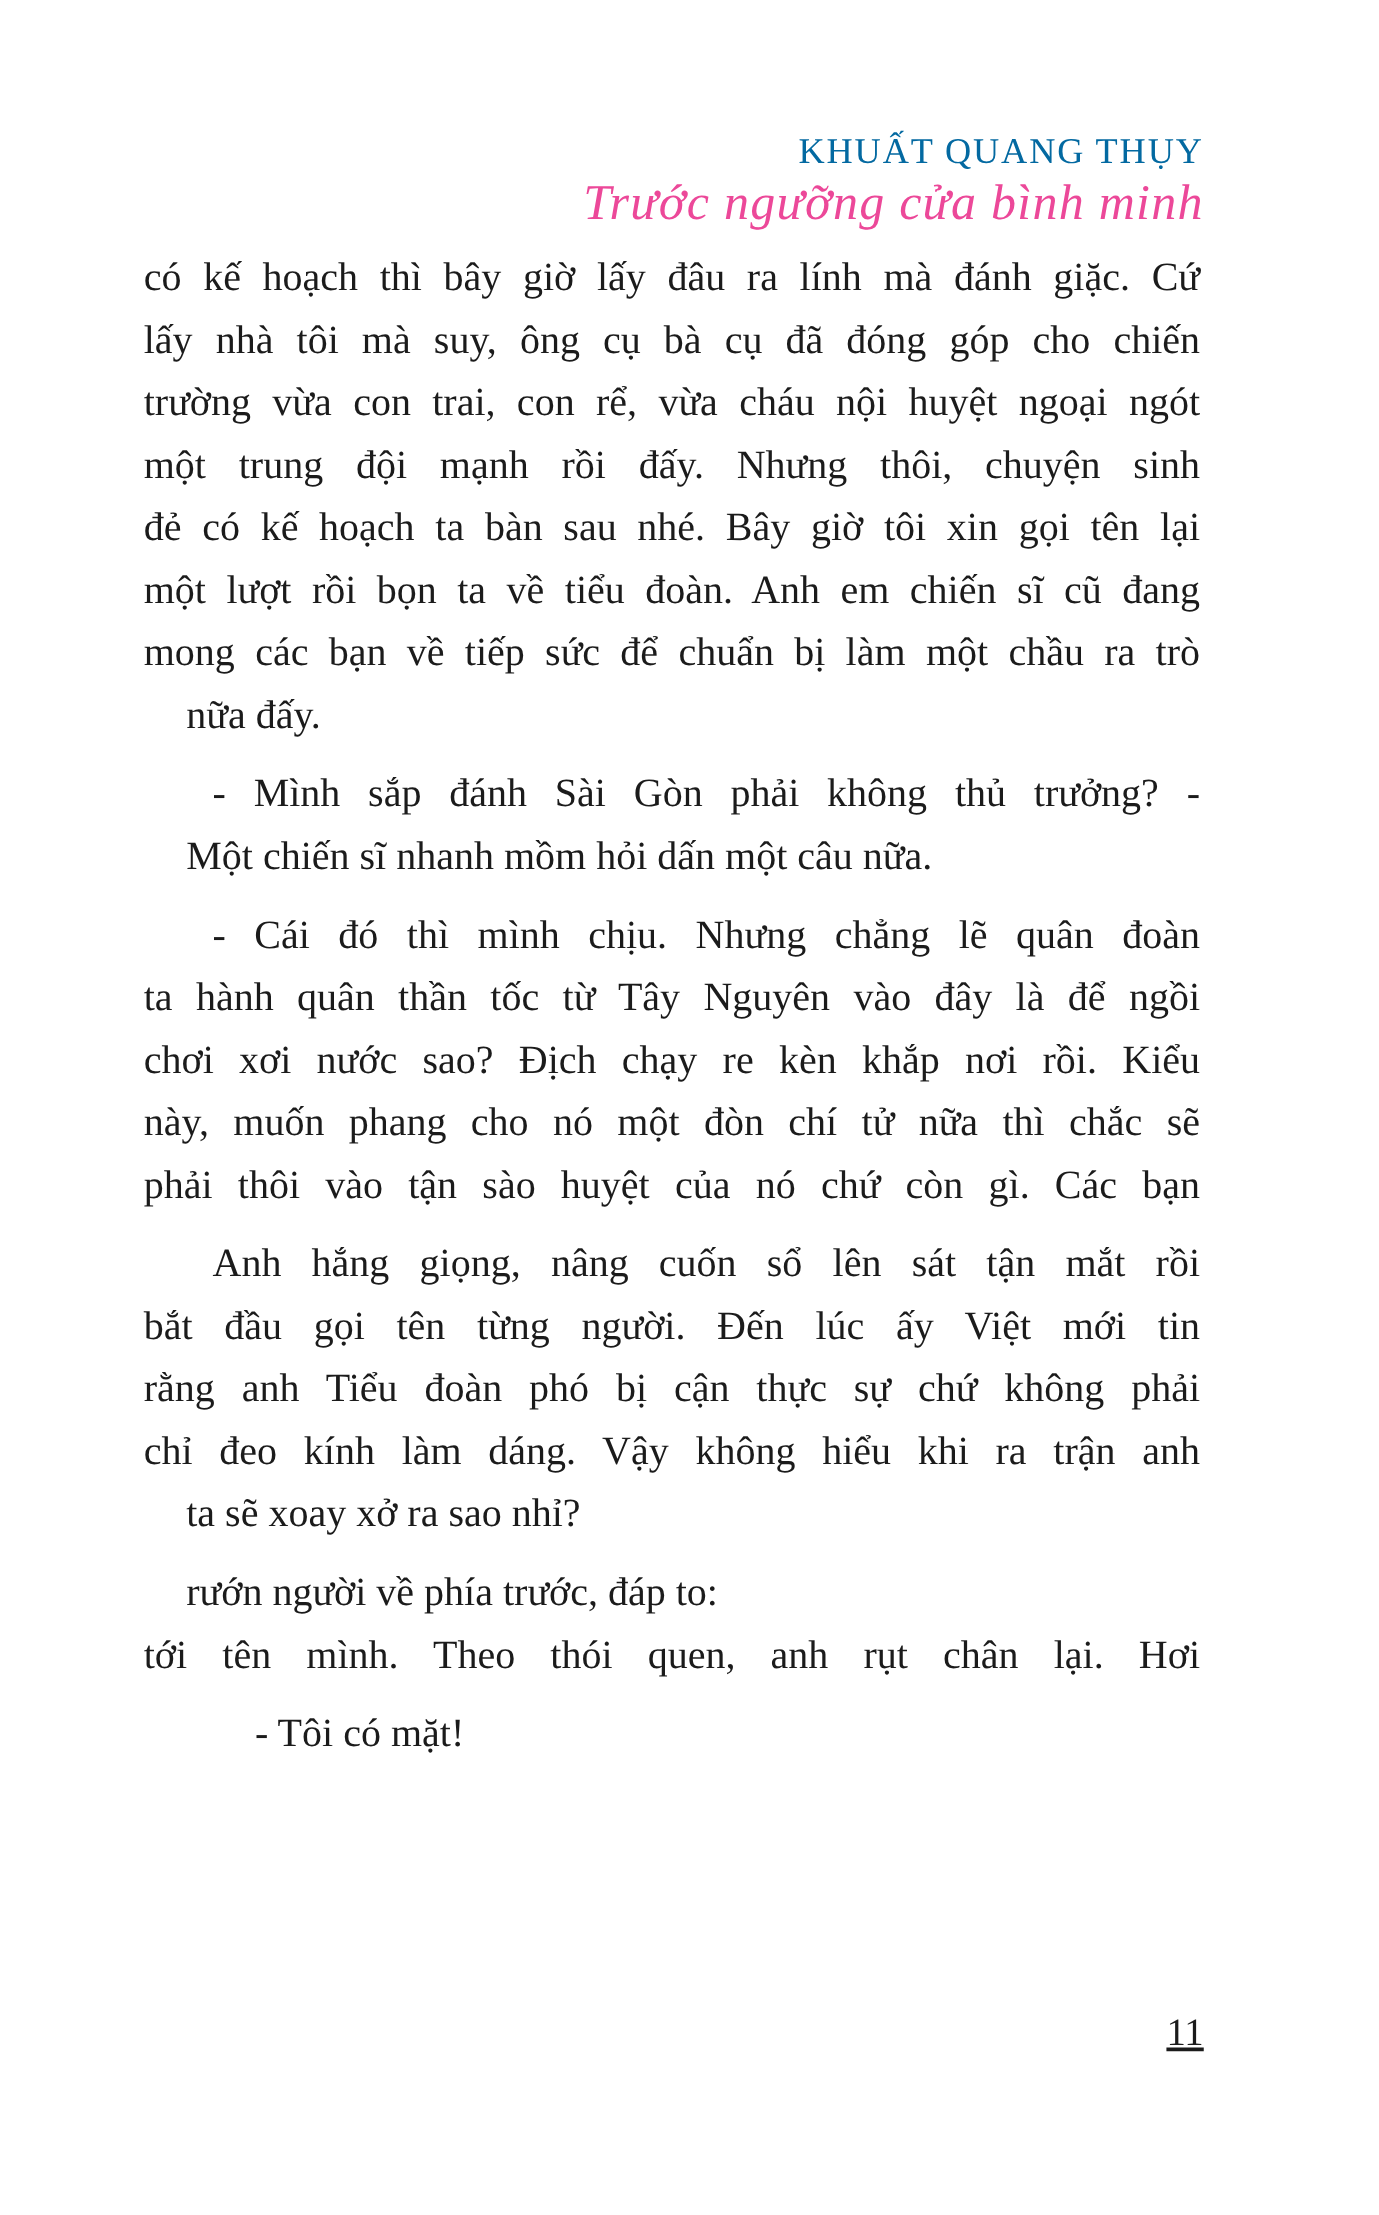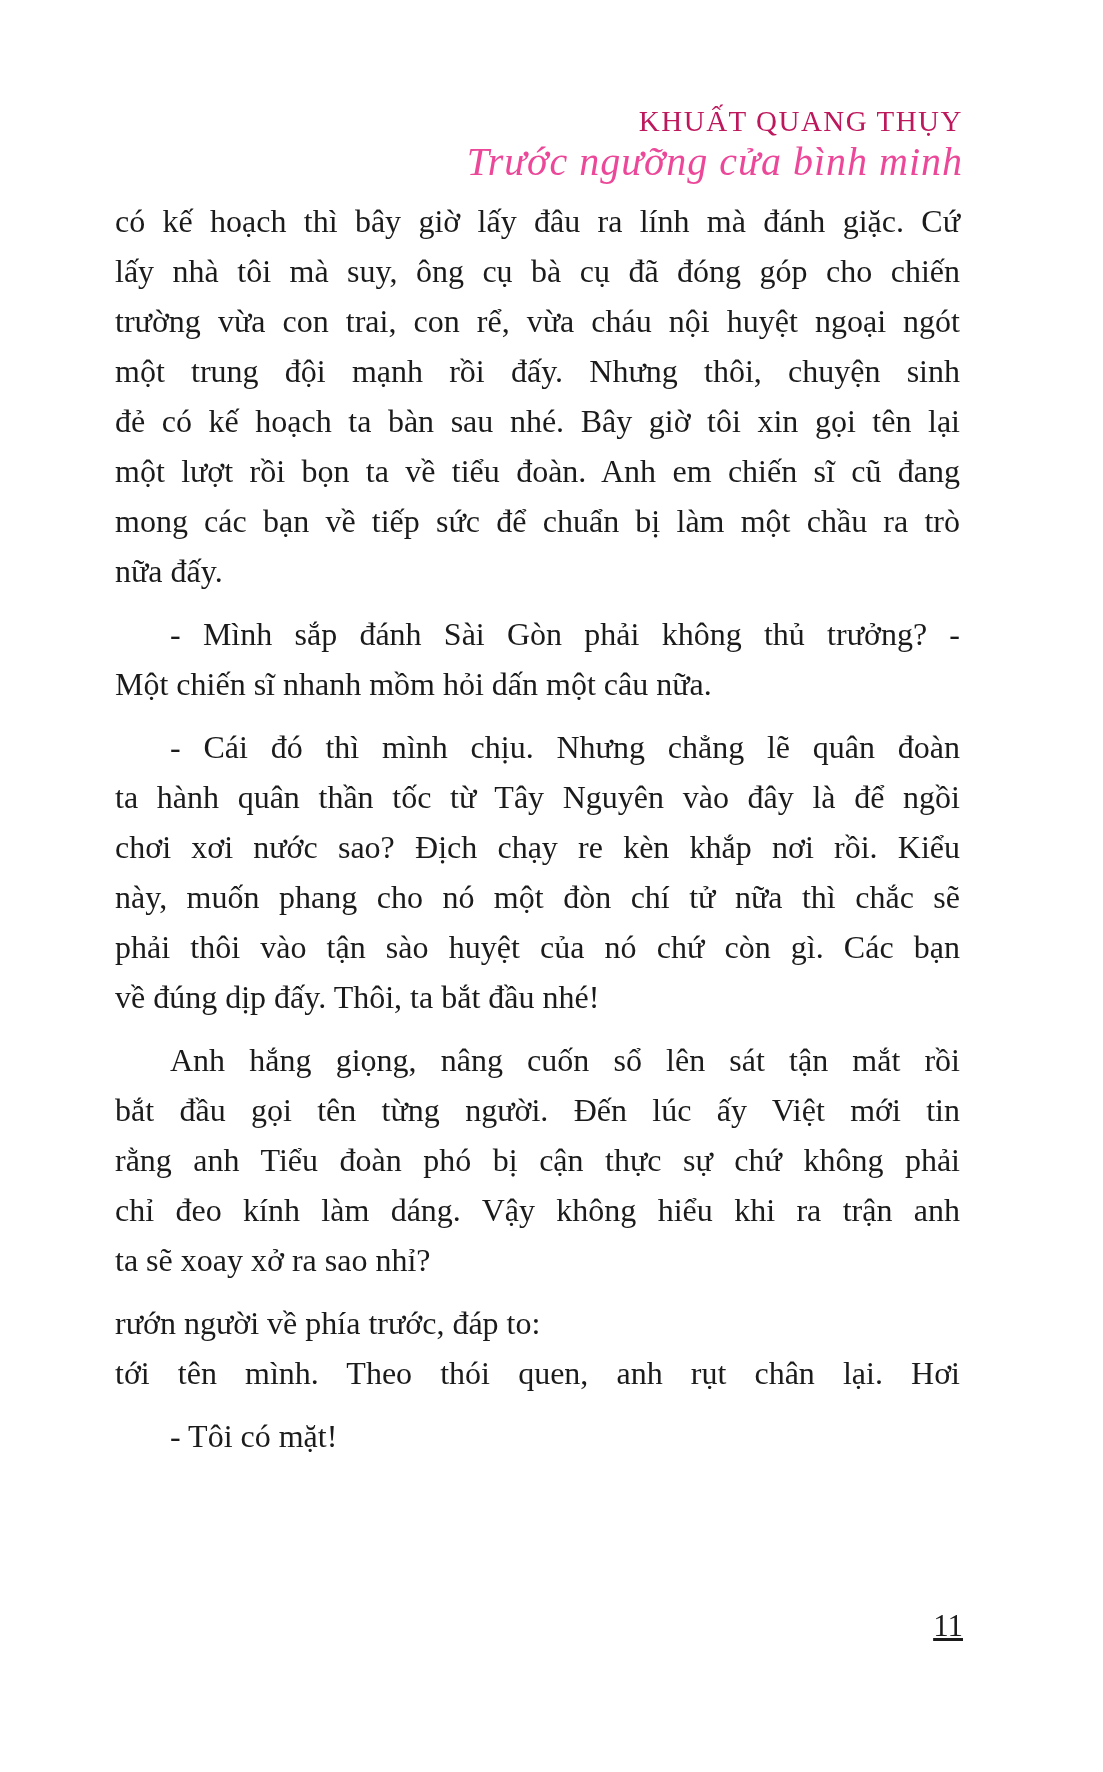--- a/index.html
+++ b/index.html
@@ -21,21 +21,21 @@
     top: 103px;
     right: 140px;
     text-align: right;
     white-space: nowrap;
   }
   .header .author {
     font-size: 29px;
     line-height: 36px;
     letter-spacing: 1.5px;
     font-variant: small-caps;
-    color: #be185d;
+    color: #0369a1;
   }
   .header .book-title {
     font-size: 40px;
     line-height: 46px;
     font-style: italic;
     letter-spacing: 1px;
     color: #ec4899;
   }
   .body-text {
     position: absolute;
@@ -46,20 +46,21 @@
     line-height: 50px;
   }
   .para { margin: 0; }
   .para + .para { margin-top: 13px; }
   .line {
     text-align: justify;
     text-align-last: justify;
   }
   .line.last {
     text-align-last: left;
+    margin-left: 34px;
   }
   .line.first {
     text-indent: 55px;
   }
   .page-number {
     position: absolute;
     top: 1608px;
     right: 140px;
     font-size: 31px;
     line-height: 36px;
@@ -91,21 +92,20 @@
       <div class="para">
         <div class="line first">- Mình sắp đánh Sài Gòn phải không thủ trưởng? -</div>
         <div class="line last">Một chiến sĩ nhanh mồm hỏi dấn một câu nữa.</div>
       </div>
       <div class="para">
         <div class="line first">- Cái đó thì mình chịu. Nhưng chẳng lẽ quân đoàn</div>
         <div class="line">ta hành quân thần tốc từ Tây Nguyên vào đây là để ngồi</div>
         <div class="line">chơi xơi nước sao? Địch chạy re kèn khắp nơi rồi. Kiểu</div>
         <div class="line">này, muốn phang cho nó một đòn chí tử nữa thì chắc sẽ</div>
         <div class="line">phải thôi vào tận sào huyệt của nó chứ còn gì. Các bạn</div>
-        <div class="line last">về đúng dịp đấy. Thôi, ta bắt đầu nhé!</div>
       </div>
       <div class="para">
         <div class="line first">Anh hắng giọng, nâng cuốn sổ lên sát tận mắt rồi</div>
         <div class="line">bắt đầu gọi tên từng người. Đến lúc ấy Việt mới tin</div>
         <div class="line">rằng anh Tiểu đoàn phó bị cận thực sự chứ không phải</div>
         <div class="line">chỉ đeo kính làm dáng. Vậy không hiểu khi ra trận anh</div>
         <div class="line last">ta sẽ xoay xở ra sao nhỉ?</div>
       </div>
       <div class="para">
         <div class="line last">rướn người về phía trước, đáp to:</div>

